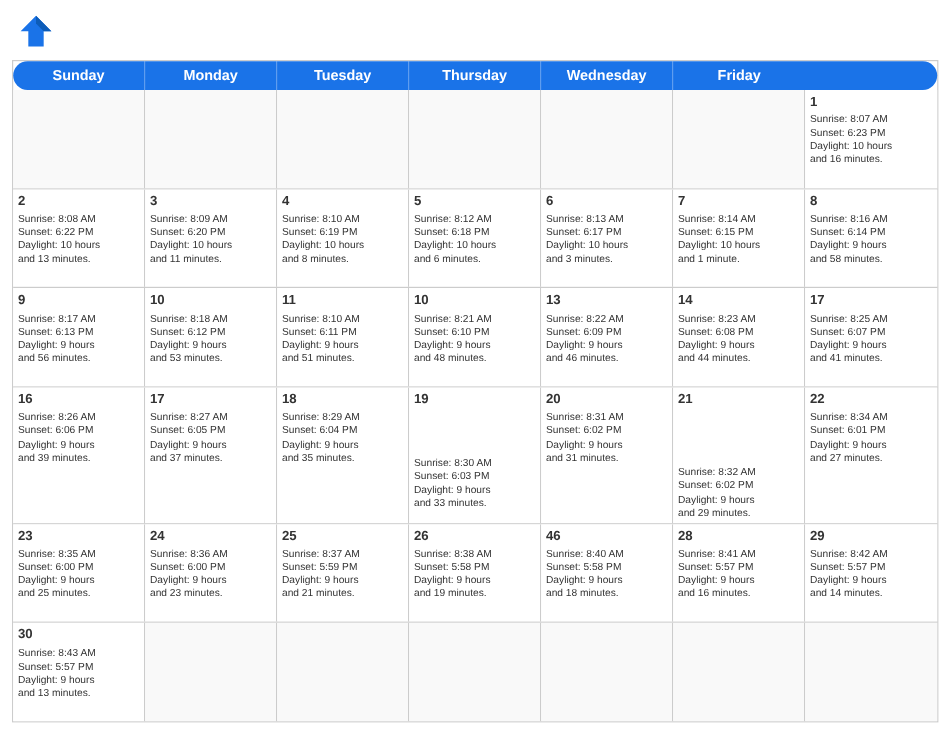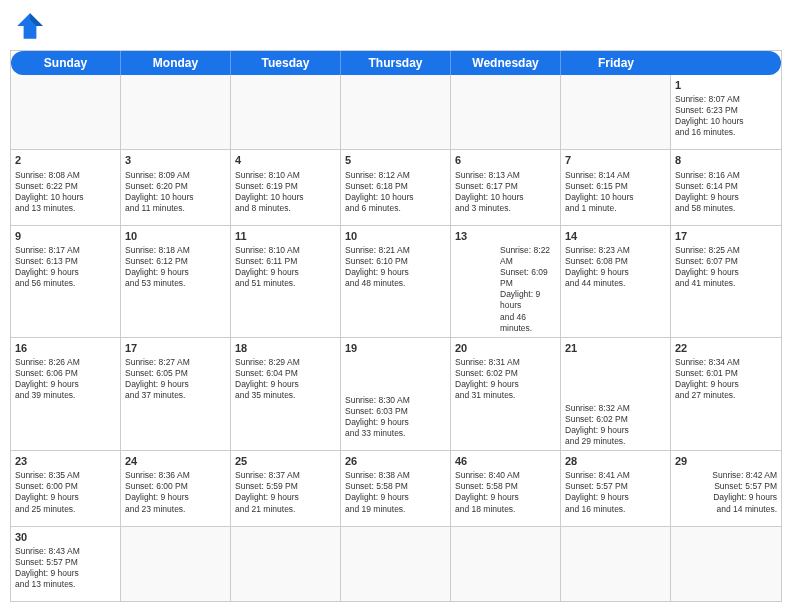--- a/index.html
+++ b/index.html
@@ -217,21 +217,21 @@
           </div>
           <div class="cal-cell">
             <span class="day-num">10</span>
             <div class="info" style="white-space: pre-line;">Sunrise: 8:21 AM
 Sunset: 6:10 PM
 Daylight: 9 hours
 and 48 minutes.</div>
           </div>
           <div class="cal-cell">
             <span class="day-num">13</span>
-            <div class="info" style="white-space: pre-line; margin-left: 45px;">Sunrise: 8:22 AM
+            <div class="info" style="white-space: pre-line;">Sunrise: 8:22 AM
 Sunset: 6:09 PM
 Daylight: 9 hours
 and 46 minutes.</div>
           </div>
           <div class="cal-cell">
             <span class="day-num">14</span>
             <div class="info" style="white-space: pre-line;">Sunrise: 8:23 AM
 Sunset: 6:08 PM
 Daylight: 9 hours
 and 44 minutes.</div>
@@ -333,21 +333,21 @@
           </div>
           <div class="cal-cell">
             <span class="day-num">28</span>
             <div class="info" style="white-space: pre-line;">Sunrise: 8:41 AM
 Sunset: 5:57 PM
 Daylight: 9 hours
 and 16 minutes.</div>
           </div>
           <div class="cal-cell">
             <span class="day-num">29</span>
-            <div class="info" style="white-space: pre-line; text-align: right;">Sunrise: 8:42 AM
+            <div class="info" style="white-space: pre-line;">Sunrise: 8:42 AM
 Sunset: 5:57 PM
 Daylight: 9 hours
 and 14 minutes.</div>
           </div>
         </div>
         <div class="cal-row">
           <div class="cal-cell">
             <span class="day-num">30</span>
             <div class="info" style="white-space: pre-line;">Sunrise: 8:43 AM
 Sunset: 5:57 PM

